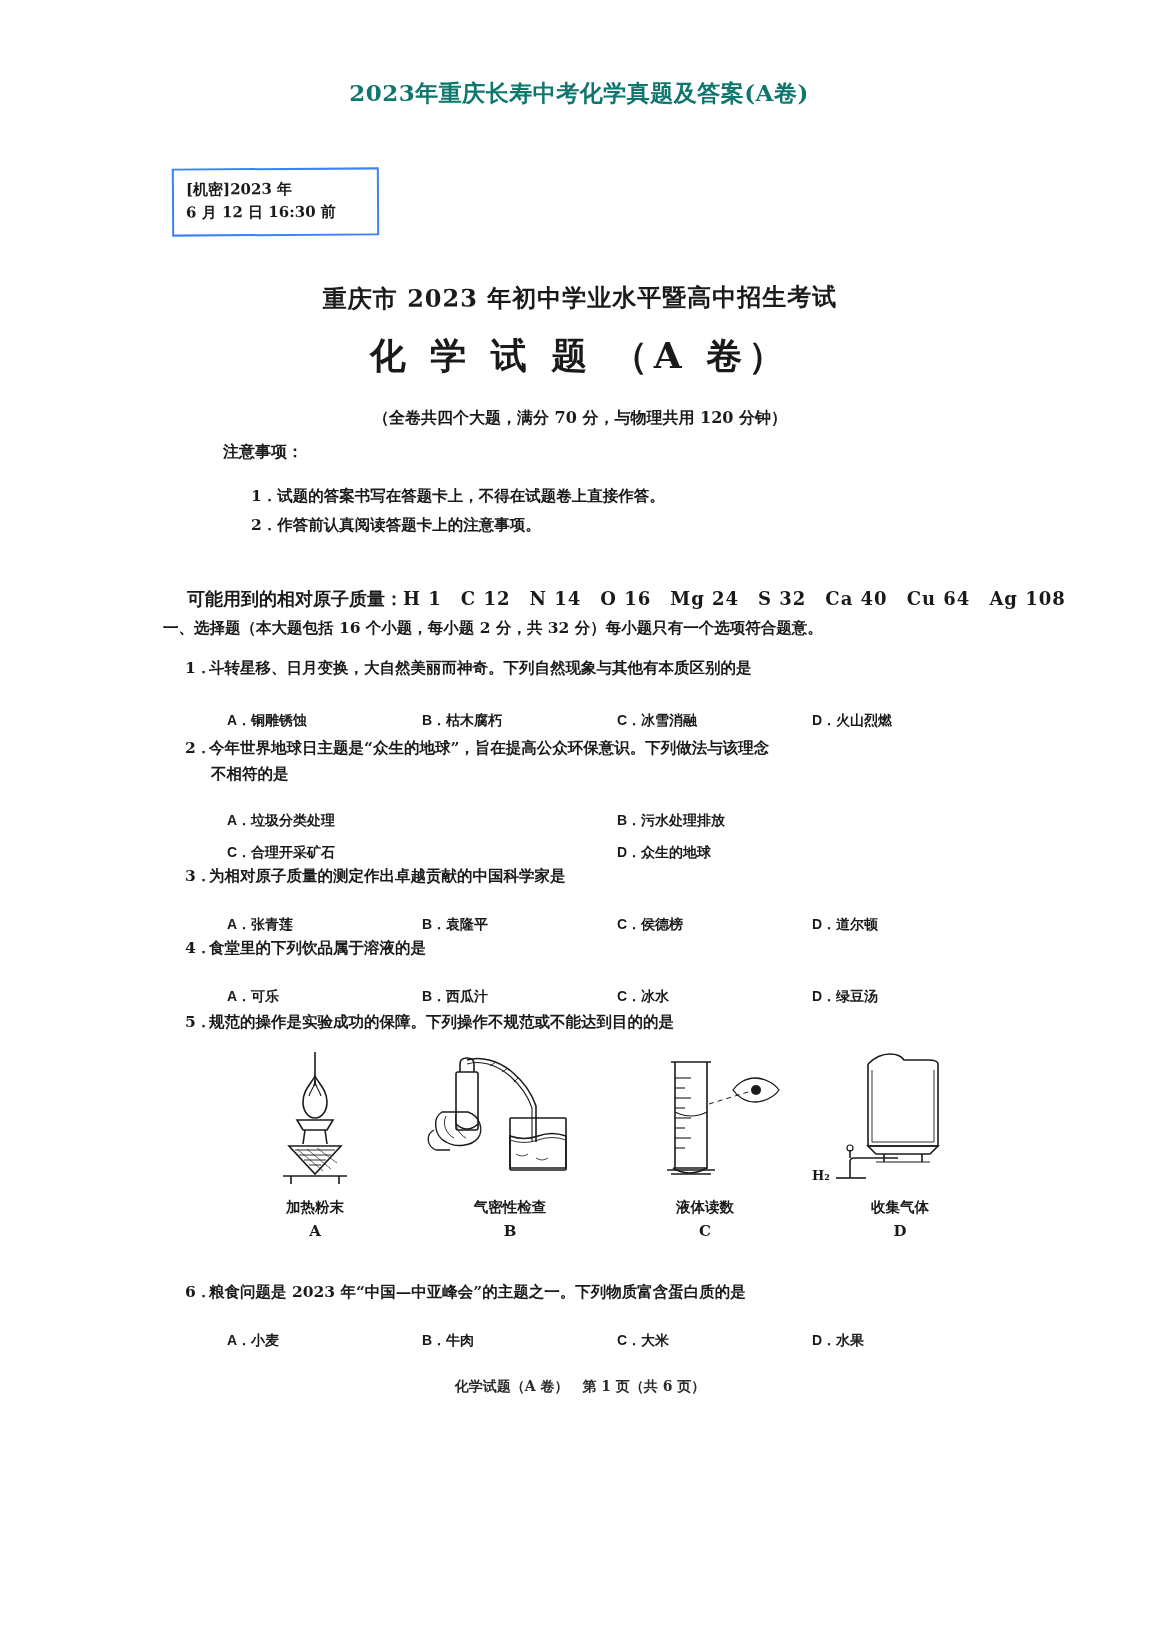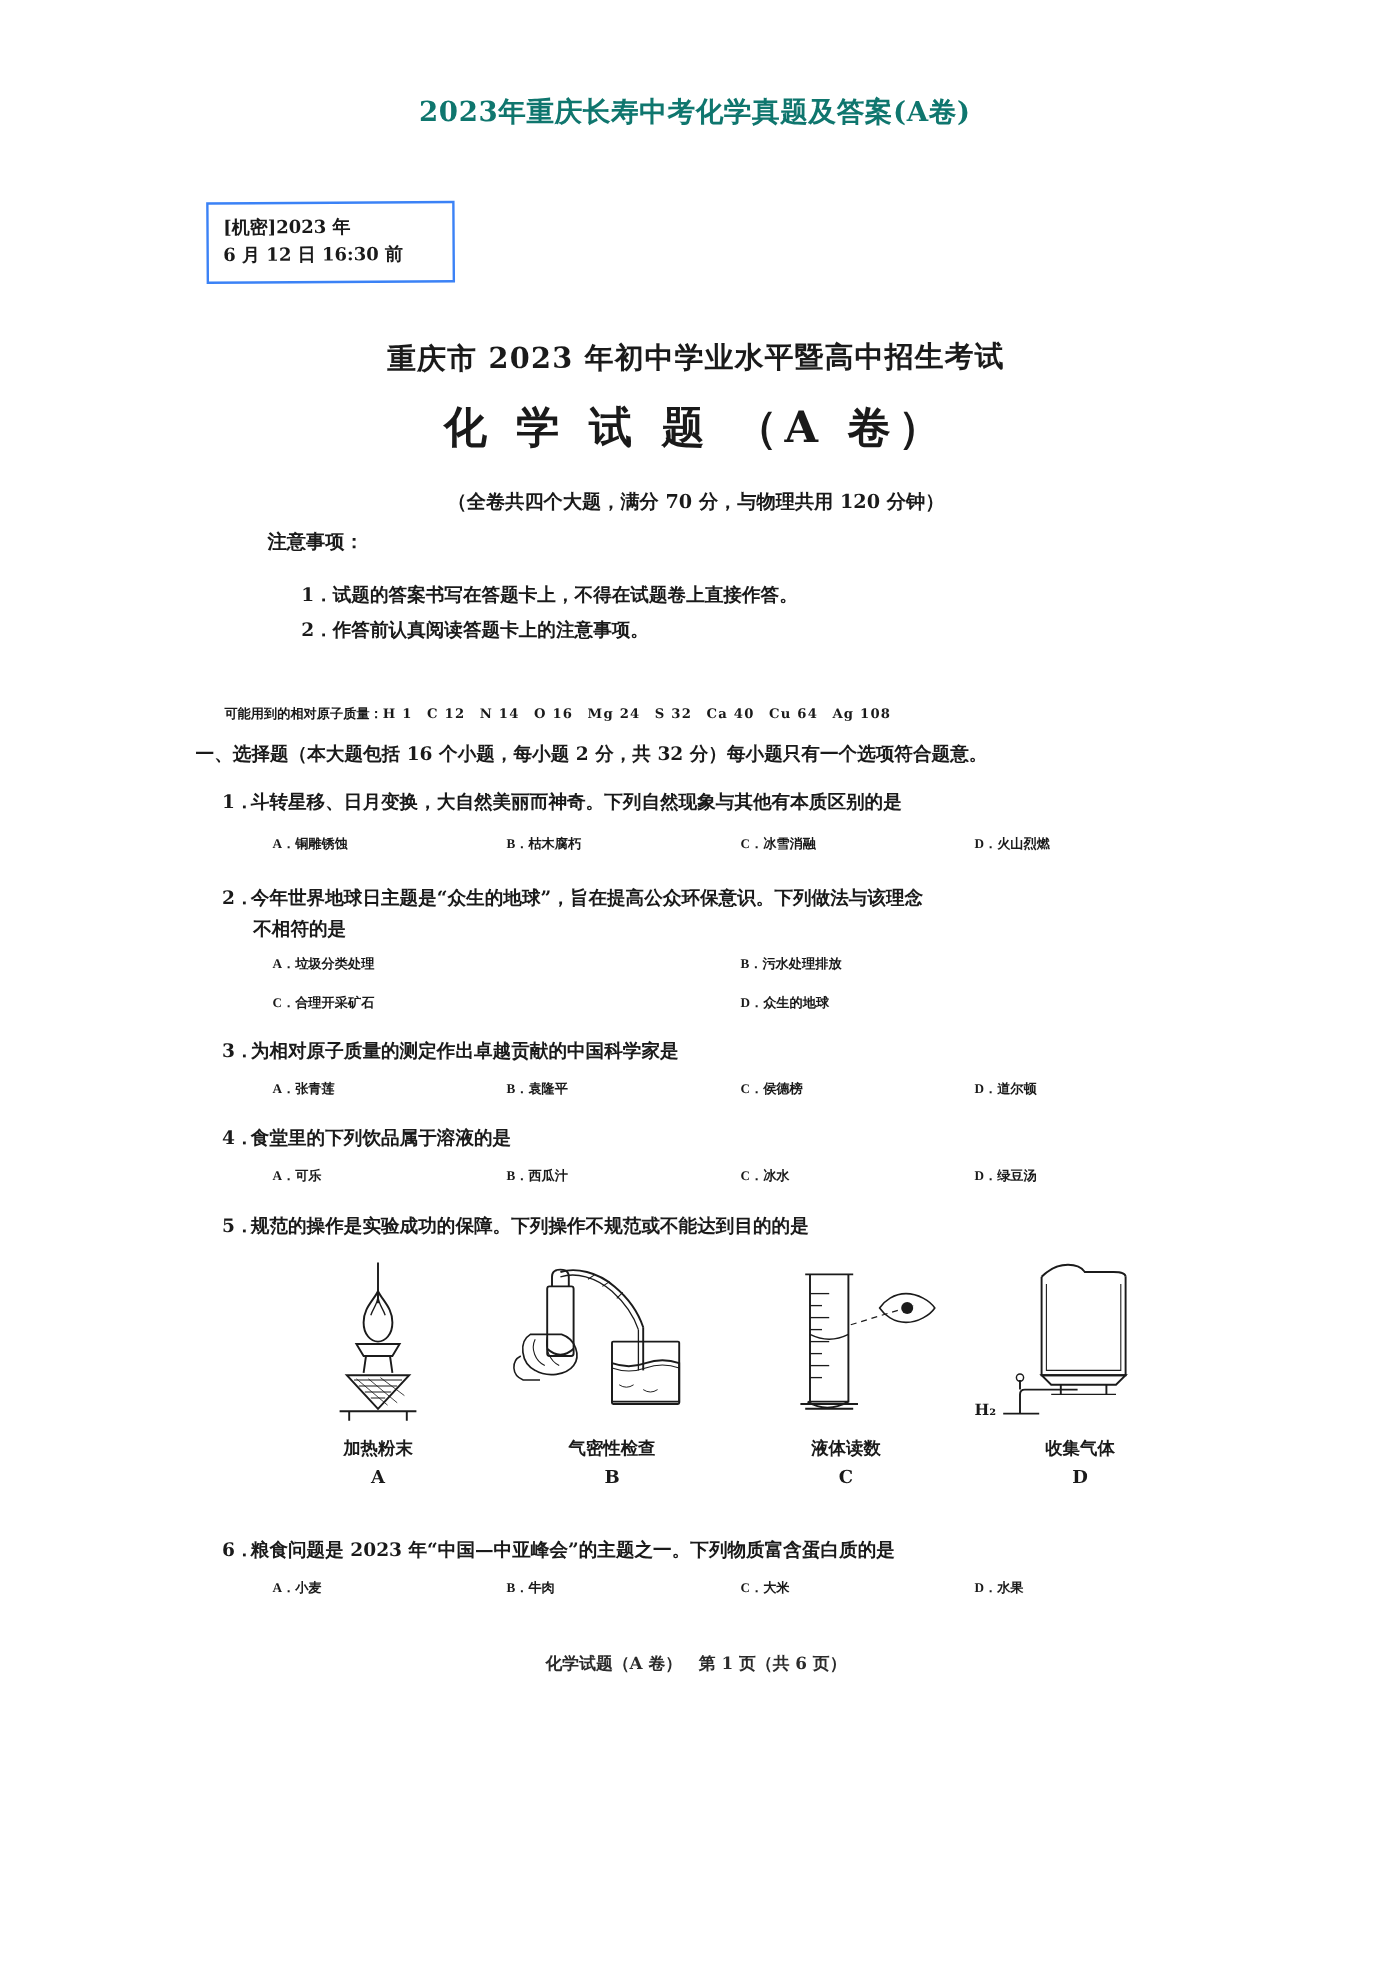--- a/index.html
+++ b/index.html
@@ -93,21 +93,21 @@
     font-family: "DejaVu Serif", serif;
     font-weight: bold;
     font-size: 15.5px;
     line-height: 1.85;
   }
   .atomic-line {
     position: absolute;
     left: 32px;
     top: 437px;
     font-family: "DejaVu Serif", serif;
-    font-size: 11px;
+    font-size: 18px;
     font-weight: bold;
     white-space: nowrap;
   }
   .atomic-line .sp { letter-spacing: 1px; }
   .section-line {
     position: absolute;
     left: 8px;
     top: 468px;
     font-family: "DejaVu Serif", serif;
     font-size: 15.5px;
@@ -122,24 +122,25 @@
     font-weight: bold;
     line-height: 1.6;
     width: 810px;
   }
   .q .num { display: inline-block; width: 24px; }
   .q .stem { }
   .opts {
     position: absolute;
     left: 72px;
     width: 780px;
-    font-family: Liberation Serif, serif;
-    font-size: 11px;
+    font-family: Liberation Sans, sans-serif;
+    font-size: 14px;
     font-weight: bold;
     display: flex;
+    margin-top: 16px;
   }
   .opts.two-col .opt { width: 50%; }
   .opts .opt { width: 25%; }
   .cont {
     position: absolute;
     left: 56px;
     font-family: "DejaVu Serif", serif;
     font-size: 15.5px;
     font-weight: bold;
   }

